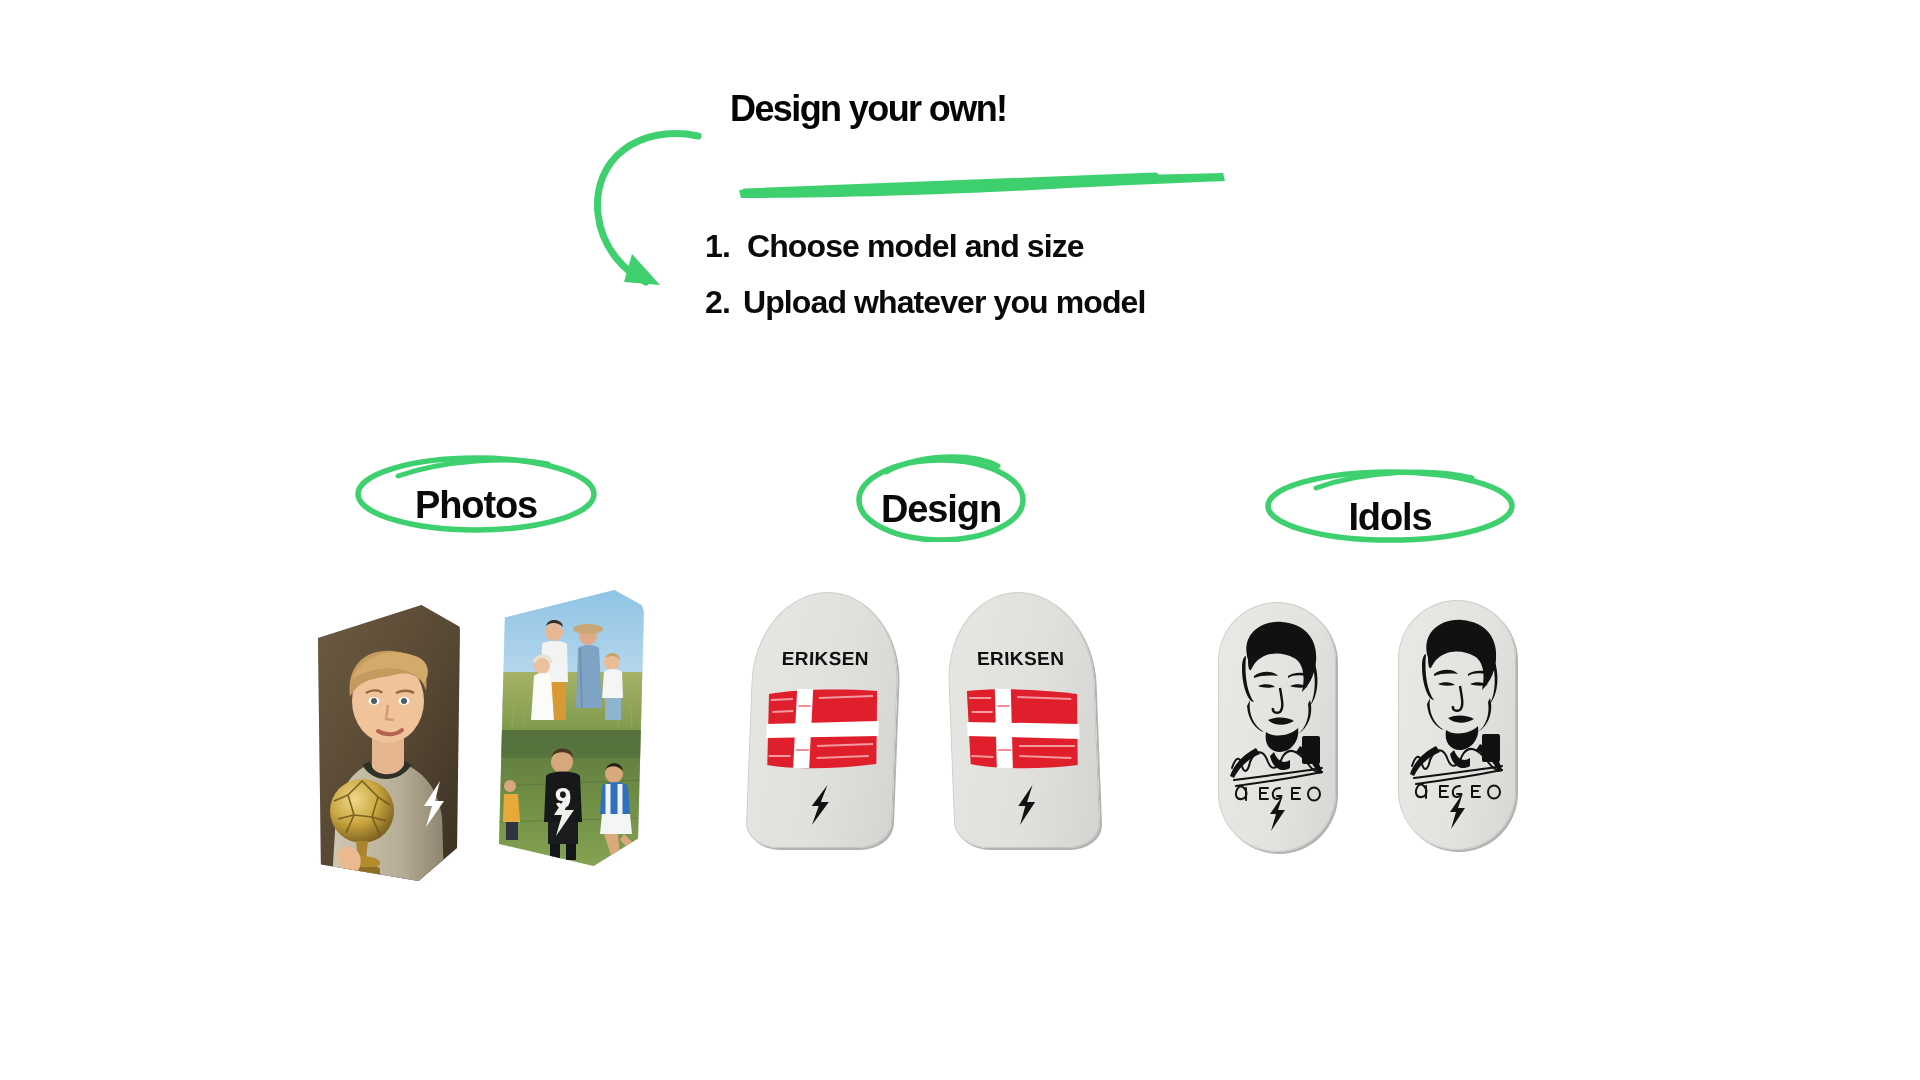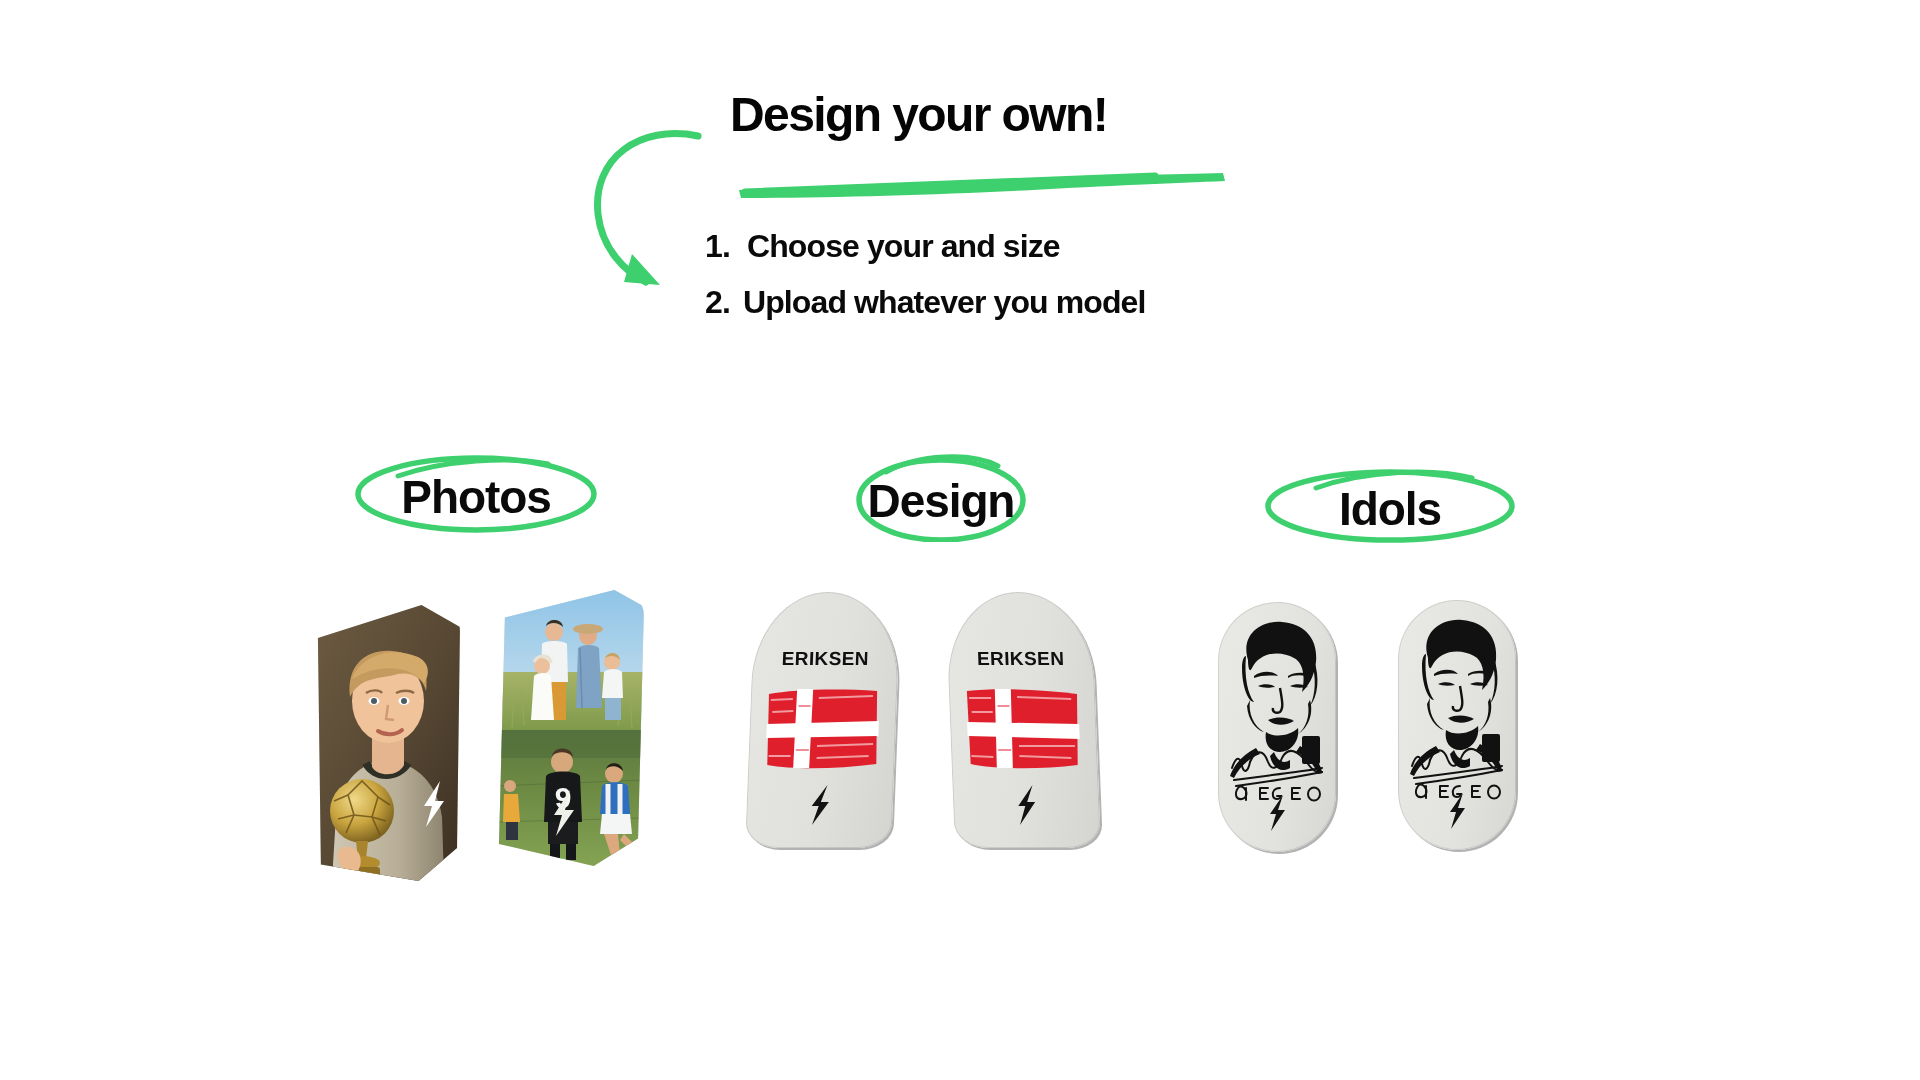--- a/index.html
+++ b/index.html
@@ -10,21 +10,21 @@
     font-family:"Liberation Sans", sans-serif;
     overflow:hidden;
   }
   .stage{ position:relative; width:1920px; height:1080px; background:#fff; }
 
   
   .header{ position:absolute; left:0; top:0; width:1920px; height:380px; }
 
   .title-wrap{ position:absolute; left:730px; top:90px; width:520px; }
   .title{
-    font-size:48px; font-weight:bold; color:#050505;
+    font-size:36px; font-weight:bold; color:#050505;
     letter-spacing:-1.6px; line-height:1.05; white-space:nowrap;
     font-family:"Liberation Sans", sans-serif;
   }
   .title-underline{
     position:absolute; left:735px; top:170px; width:492px; height:30px;
     pointer-events:none;
   }
 
   .arrow-curve{ position:absolute; left:588px; top:122px; width:130px; height:168px; }
 
@@ -35,23 +35,23 @@
     letter-spacing:-0.9px; white-space:nowrap;
     margin-bottom:19px;
   }
   .step-num{ width:42px; flex:0 0 42px; }
   .step-2 .step-num{ width:38px; flex:0 0 38px; }
 
   
   .cat-label{ position:absolute; width:300px; height:110px; }
   .cat-label .circle{ position:absolute; left:0; top:0; width:100%; height:100%; }
   .cat-label .cat-text{
-    position:absolute; left:0; top:4px; width:100%; height:100%;
+    position:absolute; left:0; top:12px; width:100%; height:100%;
     display:flex; align-items:center; justify-content:center;
-    font-size:46px; font-weight:bold; color:#0a0a0a;
+    font-size:38px; font-weight:bold; color:#0a0a0a;
     letter-spacing:-1.1px;
   }
   #cat-photos{ left:352px; top:452px; width:248px; height:82px; }
   #cat-flags { left:852px; top:452px; width:178px; height:90px; }
   #cat-idols { left:1262px; top:466px; width:256px; height:78px; }
 
   
   .group{ position:absolute; }
   #grp-photos{ left:300px; top:590px; }
   #grp-flags { left:750px; top:592px; }
@@ -123,21 +123,21 @@
     </div>
 
     <svg class="title-underline" viewBox="0 0 492 30">
       <path d="M4 20 C 90 17, 200 13, 300 9 C 370 6, 440 4, 488 3 L 490 11 C 440 13, 368 16, 298 20 C 198 25, 92 28, 6 28 Z" fill="#3ed06e"></path>
       <path d="M10 22 C 120 19, 260 13, 420 6" fill="none" stroke="#3ed06e" stroke-width="7" stroke-linecap="round"></path>
     </svg>
 
     <div class="steps">
       <div class="step step-1">
         <span class="step-num">1.</span>
-        <span>Choose your and size</span>
+        <span>Choose model and size</span>
       </div>
       <div class="step step-2">
         <span class="step-num">2.</span>
         <span>Upload whatever you model</span>
       </div>
     </div>
   </div>
 
   <div class="cat-label" id="cat-photos">
     <svg class="circle" viewBox="0 0 248 82">

